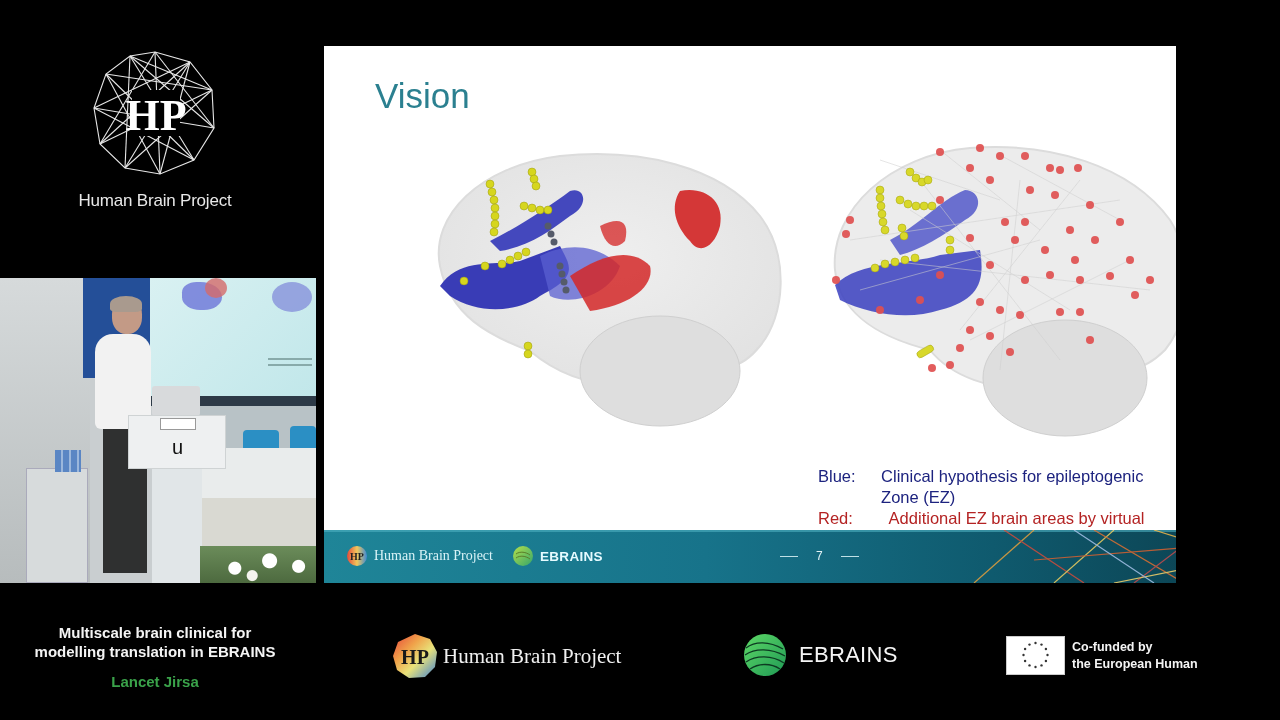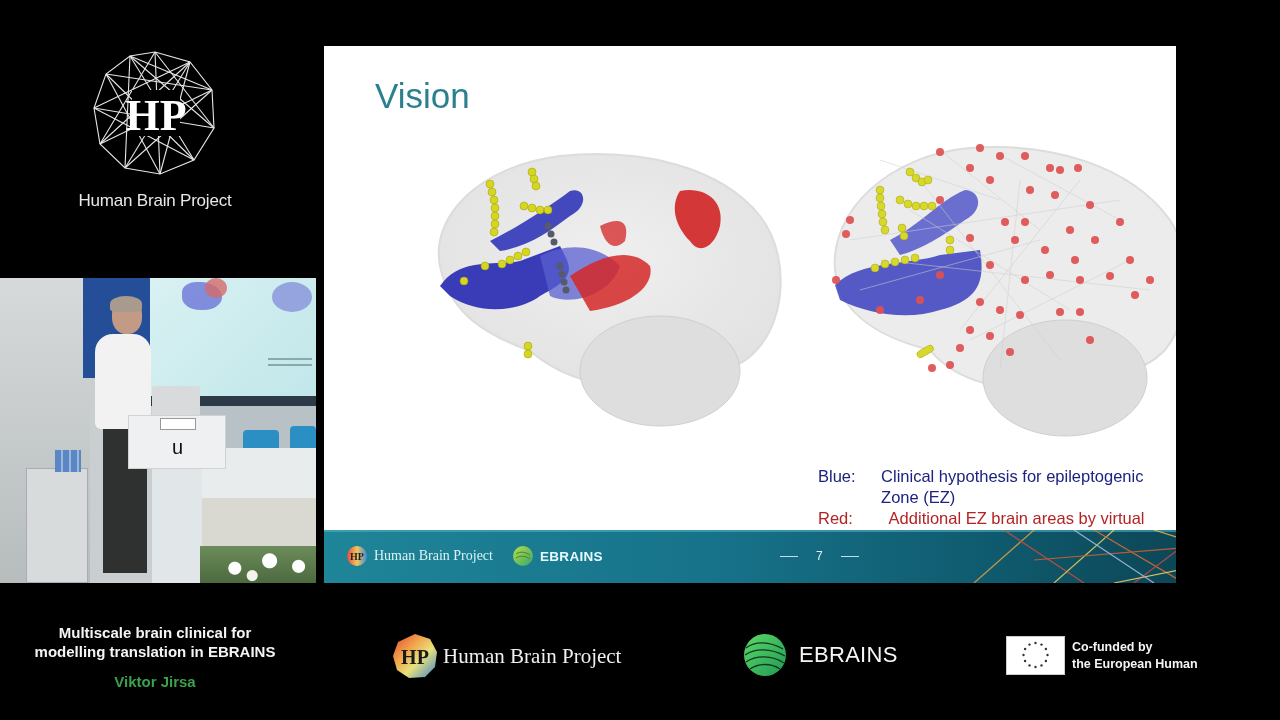--- a/index.html
+++ b/index.html
@@ -348,21 +348,21 @@
           <line x1="220" y1="0" x2="300" y2="53" stroke="#a7c3ea"></line>
       </g>
     </svg>
   </div>
 </div>
 
 <div class="talk-title">
   <div>Multiscale brain clinical for</div>
   <div>modelling translation in EBRAINS</div>
 </div>
-<div class="speaker">Viktor Jirsa</div>
+<div class="speaker">Lancet Jirsa</div>
 
 <div class="bb-hbp">
   <svg width="46" height="46" viewBox="0 0 46 46">
     <defs>
         <linearGradient id="hg2" x1="0" x2="1" y1="0" y2="1">
           <stop offset="0" stop-color="#e6433a"></stop>
           <stop offset=".35" stop-color="#f0a34a"></stop>
           <stop offset=".6" stop-color="#e8e27a"></stop>
           <stop offset="1" stop-color="#3b7fd6"></stop>
         </linearGradient>

